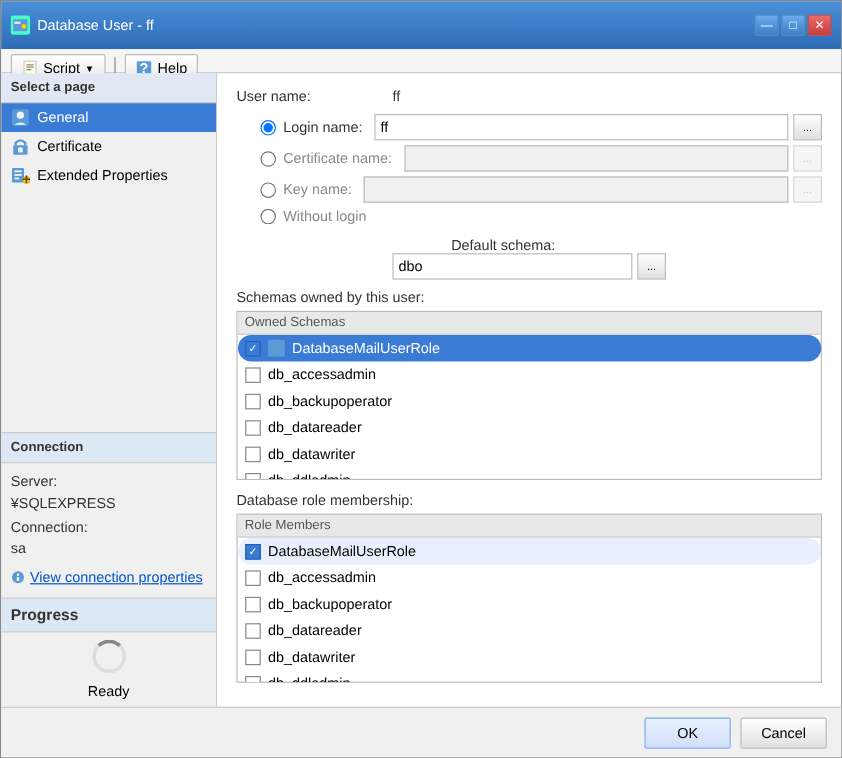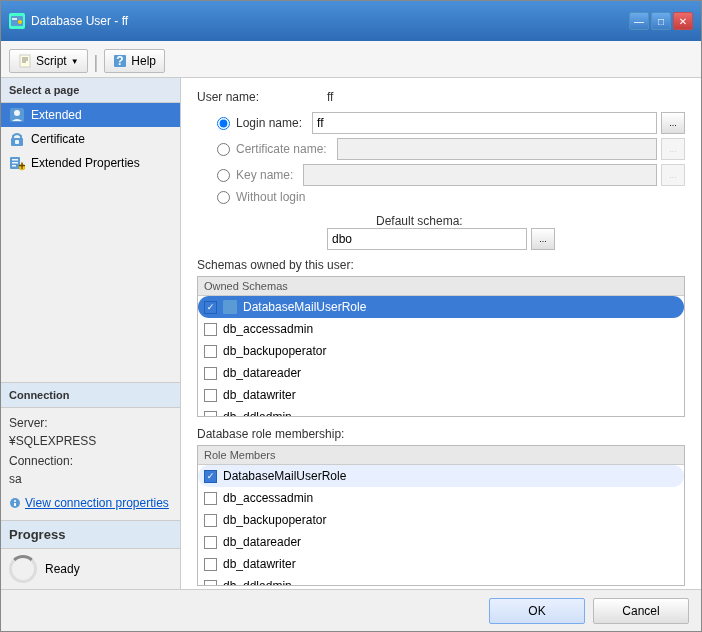--- a/index.html
+++ b/index.html
@@ -8,38 +8,38 @@
     .window { width: 702px; height: 632px; background: #f0f0f0; border: 1px solid #888; display: flex; flex-direction: column; }
     
     .title-bar { background: linear-gradient(to bottom, #4a90d9, #2d6bb5); color: white; padding: 20px 8px; display: flex; align-items: center; justify-content: space-between; height: 26px; }
     .title-bar-left { display: flex; align-items: center; gap: 6px; }
     .title-icon { width: 16px; height: 16px; background: #4fc; border-radius: 2px; display: flex; align-items: center; justify-content: center; font-size: 9px; color: #005; }
     .title-text { color: white; font-size: 12px; font-weight: normal; }
     .title-controls { display: flex; gap: 2px; }
     .title-btn { width: 20px; height: 18px; background: linear-gradient(to bottom, #6aabeb, #3d7ec8); border: 1px solid #5090c0; color: white; font-size: 10px; display: flex; align-items: center; justify-content: center; cursor: pointer; border-radius: 2px; }
     .title-btn.close { background: linear-gradient(to bottom, #eb6a6a, #c83d3d); border-color: #c05050; }
     
-    .toolbar { background: #f5f5f5; border-bottom: 1px solid #ccc; padding: 4px 8px; display: flex; align-items: flex-end; gap: 4px; height: 37px; }
+    .toolbar { background: #f5f5f5; border-bottom: 1px solid #ccc; padding: 4px 8px; display: flex; align-items: flex-start; gap: 4px; height: 20px; }
     .toolbar-btn { display: flex; align-items: center; gap: 4px; padding: 2px 8px; border: 1px solid #bbb; background: linear-gradient(to bottom, #ffffff, #e8e8e8); cursor: pointer; border-radius: 2px; height: 24px; }
     .toolbar-sep { color: #aaa; font-size: 18px; margin: 0 2px; }
     
     .main-content { display: flex; flex: 1; overflow: hidden; }
     
     .sidebar { width: 180px; background: #f0f0f0; border-right: 1px solid #ccc; display: flex; flex-direction: column; }
     .sidebar-header { background: #e0e8f4; padding: 6px 8px; font-weight: bold; font-size: 11px; color: #333; border-bottom: 1px solid #ccc; }
     .sidebar-item { display: flex; align-items: center; gap: 6px; padding: 4px 8px; cursor: pointer; }
     .sidebar-item.selected { background: #3a7bd5; color: white; }
     .sidebar-icon { width: 16px; height: 16px; flex-shrink: 0; }
     
     .sidebar-connection { background: #dce8f4; padding: 6px 8px; font-weight: bold; font-size: 11px; color: #333; border-top: 1px solid #ccc; border-bottom: 1px solid #ccc; margin-top: 8px; }
     .sidebar-info { padding: 6px 8px; font-size: 11px; color: #333; line-height: 1.5; }
     .sidebar-link { color: #0055cc; text-decoration: underline; cursor: pointer; display: flex; align-items: center; gap: 4px; padding: 2px 8px; }
     
     .sidebar-progress { background: #dce8f4; padding: 6px 8px; font-weight: bold; font-size: 13px; color: #333; border-top: 1px solid #ccc; border-bottom: 1px solid #ccc; margin-top: 8px; }
-    .progress-area { padding: 6px 8px; display: flex; align-items: center; gap: 8px; }
+    .progress-area { padding: 6px 8px; display: flex; align-items: center; gap: 8px; flex-direction: column; }
     .progress-spinner { width: 28px; height: 28px; border-radius: 50%; border: 3px solid #ddd; border-top: 3px solid #888; display: flex; align-items: center; justify-content: center; }
     
     .form-area { flex: 1; padding: 12px 16px; overflow-y: auto; background: white; }
     
     .form-row { display: flex; align-items: center; margin-bottom: 8px; }
     .form-label { width: 130px; color: #333; flex-shrink: 0; }
     .form-value { color: #333; }
     
     .radio-row { display: flex; align-items: center; margin-bottom: 4px; padding-left: 20px; }
     .radio-input { margin-right: 6px; }
@@ -56,21 +56,21 @@
     .list-header { background: #e8e8e8; padding: 3px 6px; font-weight: normal; color: #555; border-bottom: 1px solid #ccc; font-size: 11px; }
     .list-scroll { height: 120px; overflow-y: scroll; }
     .list-item { display: flex; align-items: center; gap: 6px; padding: 2px 6px; height: 22px; border-radius: 11px; }
     .list-item.selected { background: #3a7bd5; color: white; }
     .checkbox { width: 13px; height: 13px; border: 1px solid #888; background: white; flex-shrink: 0; display: flex; align-items: center; justify-content: center; }
     .checkbox.checked { background: #3a7bd5; border-color: #2060bb; }
     .checkbox.checked::after { content: '✓'; color: white; font-size: 9px; }
     .item-icon { width: 14px; height: 14px; background: #5b9bd5; border-radius: 1px; flex-shrink: 0; }
     
     .footer { background: #f0f0f0; border-top: 1px solid #ccc; padding: 8px 12px; display: flex; justify-content: flex-end; gap: 8px; height: 42px; align-items: center; }
-    .footer-btn { width: 96px; height: 26px; border: 1px solid #bbb; background: linear-gradient(to bottom, #ffffff, #e0e0e0); cursor: pointer; font-size: 12px; border-radius: 2px; }
+    .footer-btn { width: 72px; height: 26px; border: 1px solid #bbb; background: linear-gradient(to bottom, #ffffff, #e0e0e0); cursor: pointer; font-size: 12px; border-radius: 2px; }
     .footer-btn.ok { background: linear-gradient(to bottom, #e8f0ff, #d0e0f8); border-color: #7aacf0; }
     
     
     .list-scroll::-webkit-scrollbar { width: 14px; }
     .list-scroll::-webkit-scrollbar-track { background: #f0f0f0; border-left: 1px solid #ddd; }
     .list-scroll::-webkit-scrollbar-thumb { background: #c0c0c0; border: 1px solid #aaa; }
   </style>
 </head>
 <body>
 
@@ -119,21 +119,21 @@
 
     <div class="sidebar">
       <div class="sidebar-header">Select a page</div>
 
       <div class="sidebar-item selected">
         <svg class="sidebar-icon" viewBox="0 0 16 16">
           <rect x="1" y="1" width="14" height="14" fill="#5b9bd5" rx="2"></rect>
           <circle cx="8" cy="6" r="3" fill="white" opacity="0.9"></circle>
           <path d="M3 14 Q8 10 13 14" fill="white" opacity="0.9"></path>
         </svg>
-        <span>Extended</span>
+        <span>General</span>
       </div>
 
       <div class="sidebar-item">
         <svg class="sidebar-icon" viewBox="0 0 16 16">
           <rect x="2" y="7" width="12" height="8" fill="#5b9bd5" rx="1"></rect>
           <path d="M4 7 V5 Q8 1 12 5 V7" fill="none" stroke="#5b9bd5" stroke-width="2"></path>
           <rect x="6" y="9" width="4" height="4" fill="white" opacity="0.9" rx="1"></rect>
         </svg>
         <span>Certificate</span>
       </div>

